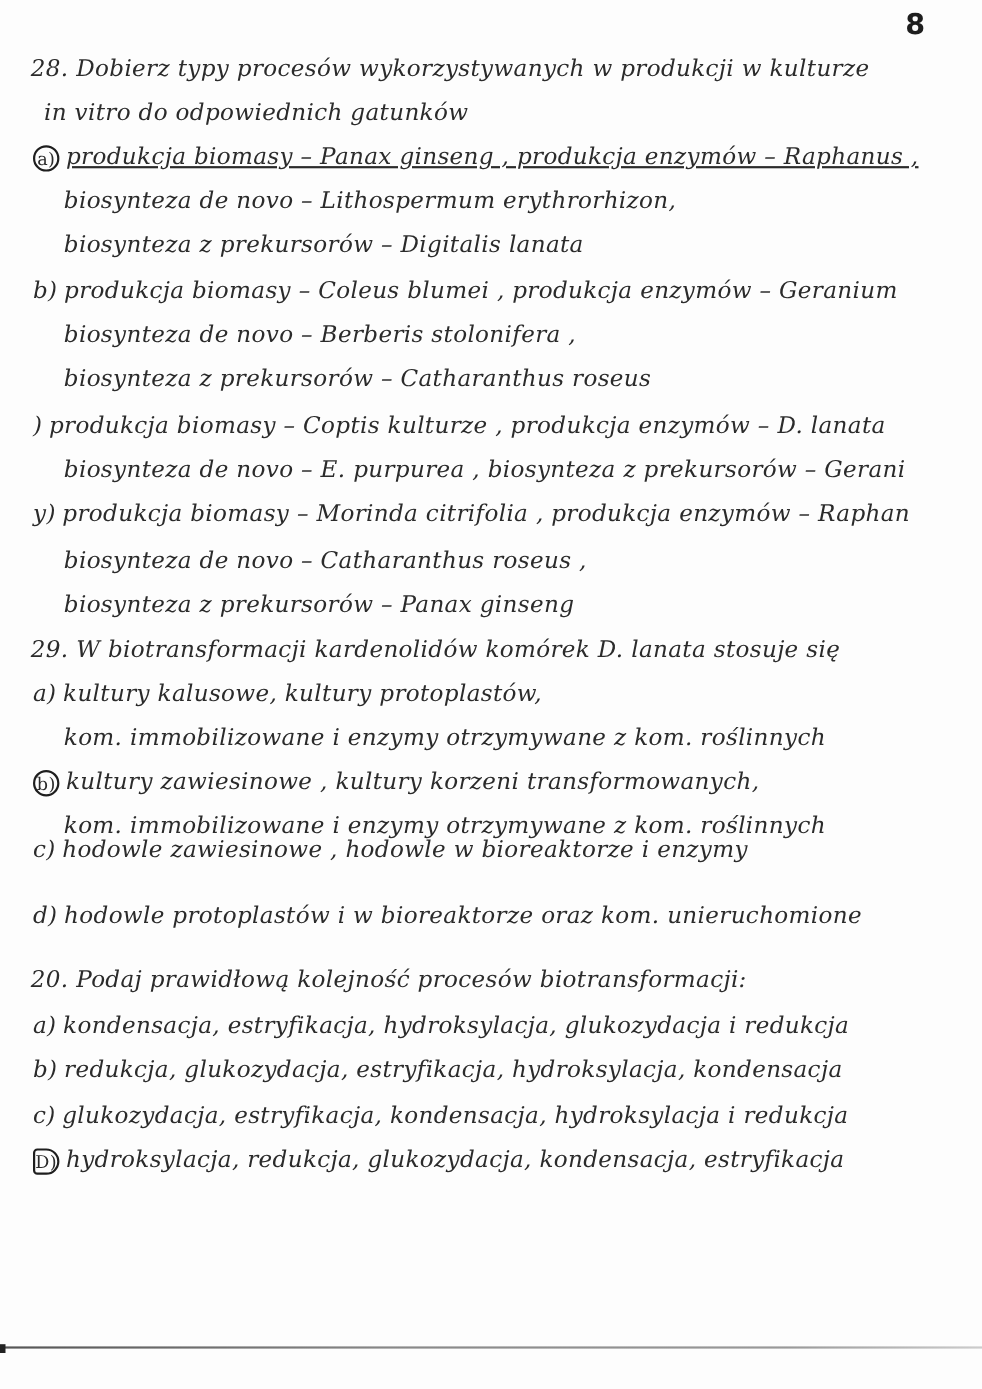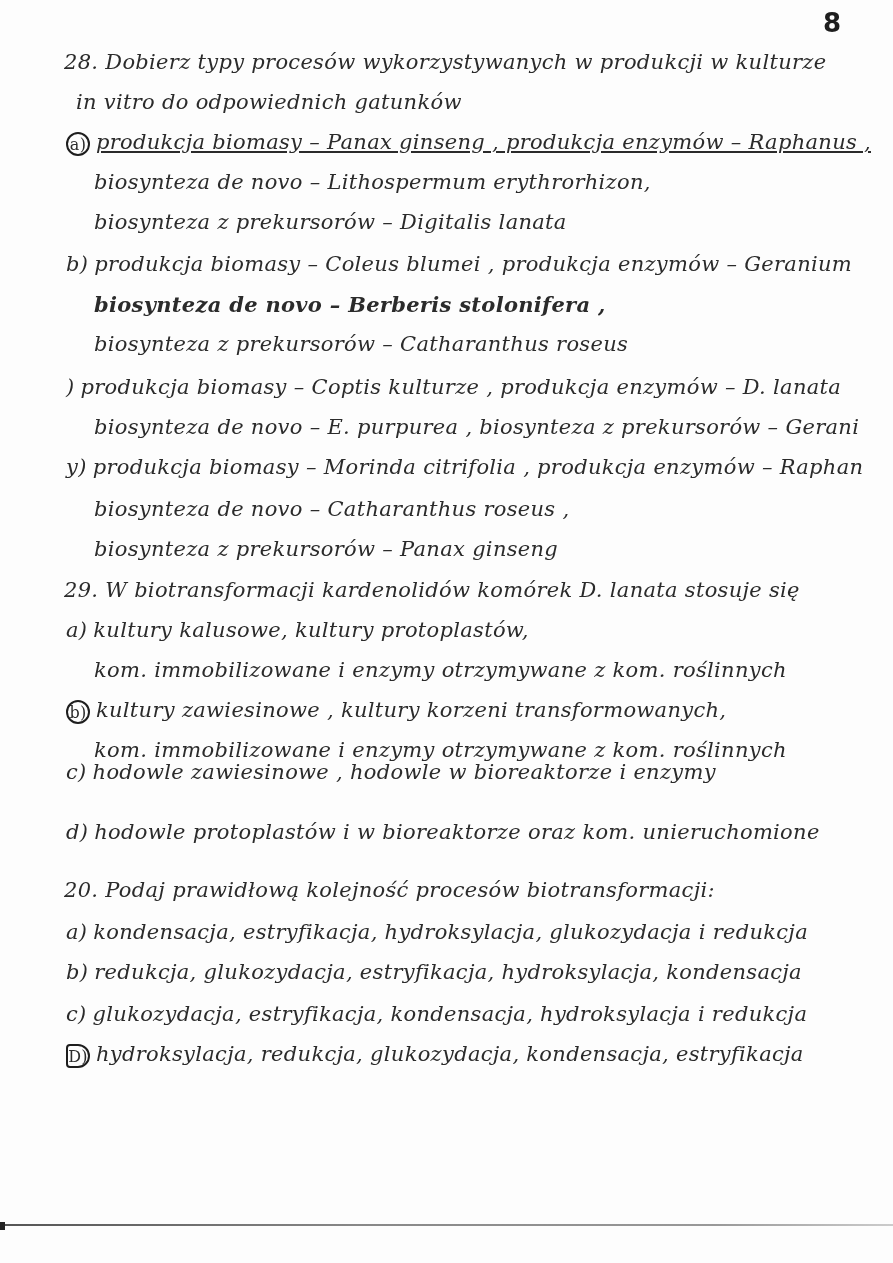--- a/index.html
+++ b/index.html
@@ -26,21 +26,20 @@
       color: #1e1e1e;
     }
     .line {
       position: absolute;
       white-space: nowrap;
       font-family: "DejaVu Serif", serif;
       font-style: italic;
       font-size: 21px;
       letter-spacing: 0.3px;
       color: #2b2b2b;
-      margin-left: 36px;
     }
     .circled {
       display: inline-block;
       width: 24px;
       height: 24px;
       line-height: 22px;
       border: 2.5px solid #1e1e1e;
       border-radius: 50%;
       text-align: center;
       font-style: normal;
@@ -83,21 +82,21 @@
 
     <div class="line" style="left:30px; top:130px;text-decoration:underline;">
       <span class="circled"><span>a)</span></span><span>produkcja biomasy – Panax ginseng , produkcja enzymów – Raphanus ,</span>
     </div>
     <div class="line" style="left:58px; top:170px;">biosynteza de novo – Lithospermum erythrorhizon,</div>
     <div class="line" style="left:58px; top:210px;">biosynteza z prekursorów – Digitalis lanata</div>
 
     <div class="line" style="left:30px; top:252px;">
       <span class="marker">b)</span><span>produkcja biomasy – Coleus blumei , produkcja enzymów – Geranium</span>
     </div>
-    <div class="line" style="left:58px; top:292px;font-weight:bold;">biosynteza de novo – Berberis stolonifera ,</div>
+    <div class="line" style="left:58px; top:292px;">biosynteza de novo – Berberis stolonifera ,</div>
     <div class="line" style="left:58px; top:332px;">biosynteza z prekursorów – Catharanthus roseus</div>
 
     <div class="line" style="left:30px; top:375px;">
       <span class="marker">)</span><span>produkcja biomasy – Coptis kulturze , produkcja enzymów – D. lanata</span>
     </div>
     <div class="line" style="left:58px; top:415px;">biosynteza de novo – E. purpurea , biosynteza z prekursorów – Gerani</div>
 
     <div class="line" style="left:30px; top:455px;">
       <span class="marker">y)</span><span>produkcja biomasy – Morinda citrifolia , produkcja enzymów – Raphan</span>
     </div>

